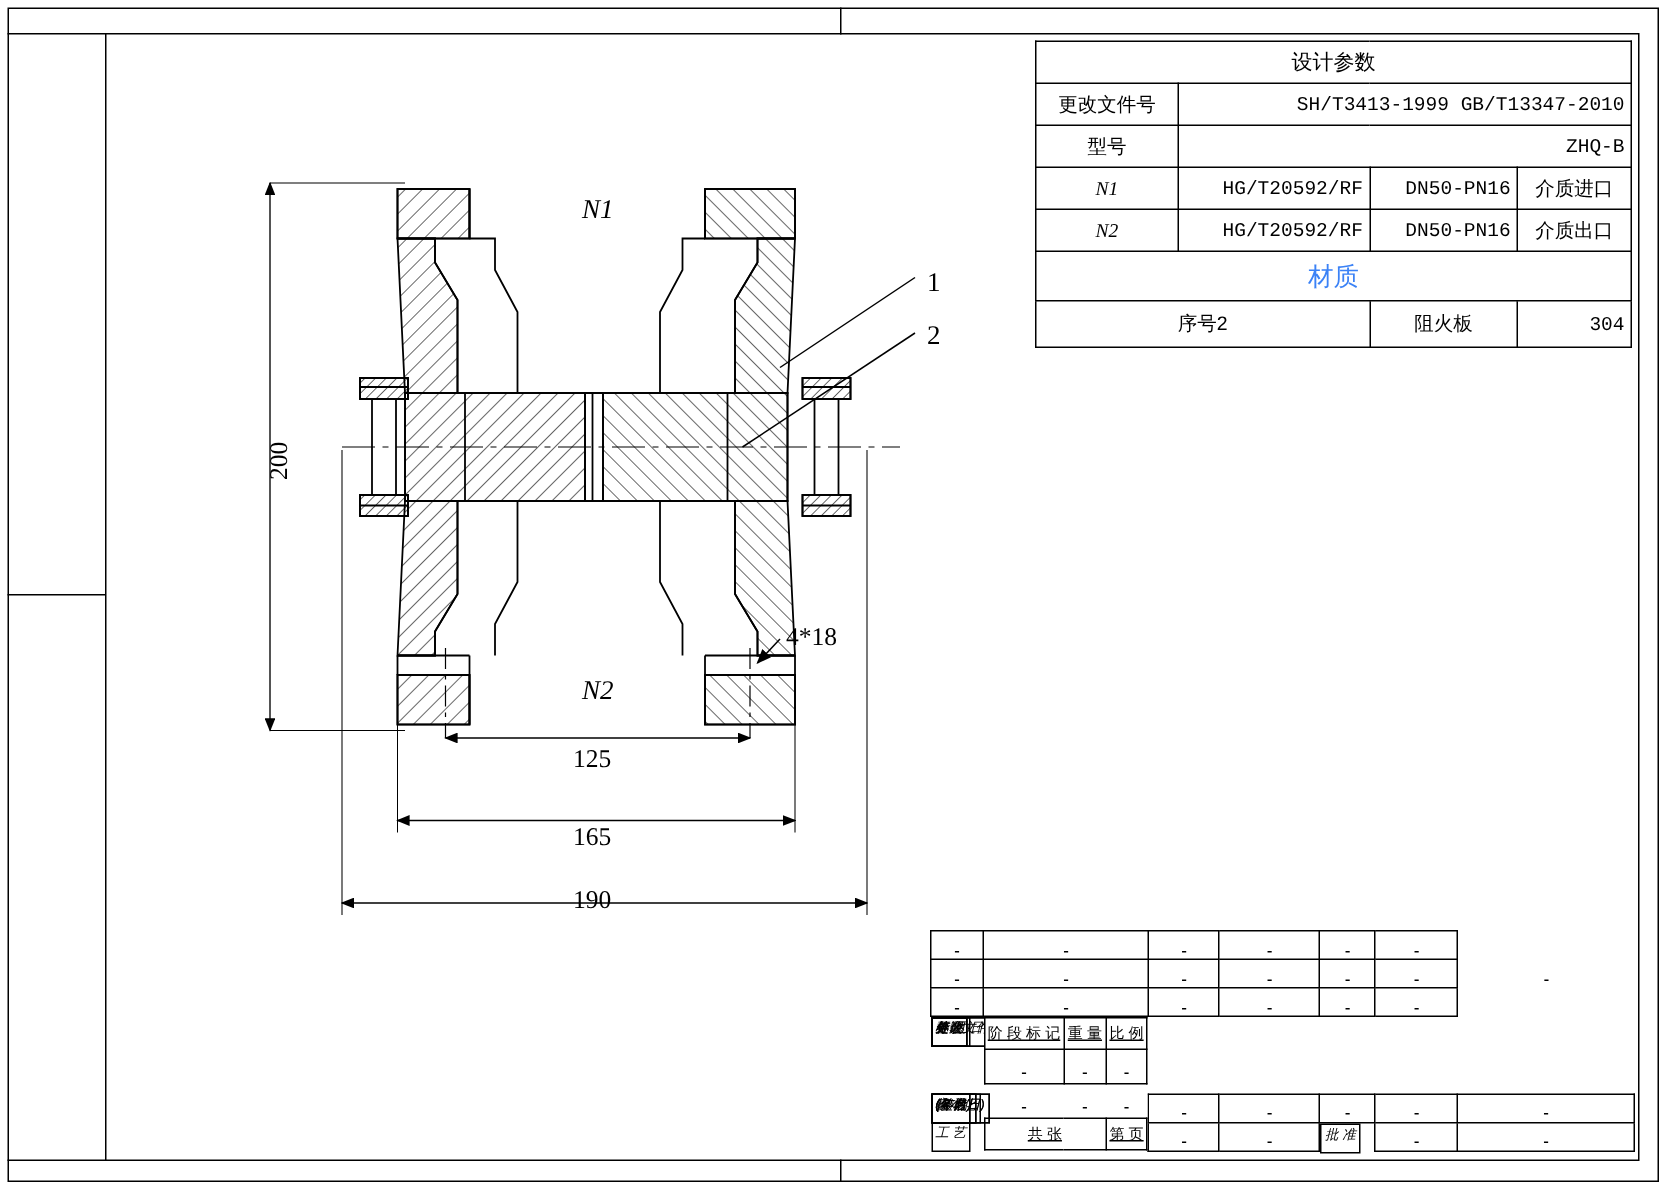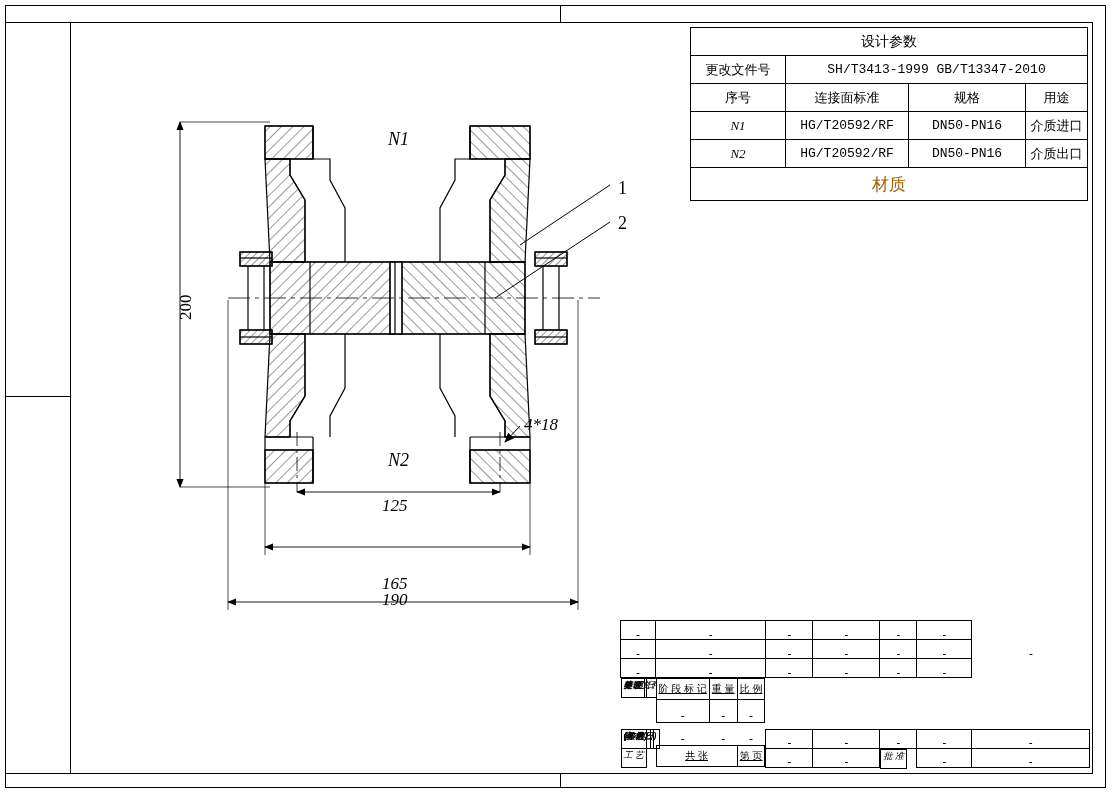--- a/index.html
+++ b/index.html
@@ -14,31 +14,31 @@
   .frame-outer{position:absolute;left:5px;top:5px;width:1101px;height:783px;border:1px solid #000;box-sizing:border-box;}
   .frame-inner{position:absolute;left:70px;top:22px;width:1023px;height:752px;border:1px solid #000;box-sizing:border-box;}
 
   
   table.t{position:absolute;border-collapse:collapse;background:#fff;}
   table.t td{border:1px solid #000;text-align:center;vertical-align:middle;font-family:"Liberation Sans",sans-serif;font-size:13px;padding:2px 4px;white-space:nowrap;}
 
   #design-table{left:690px;top:27px;width:398px;}
   #design-table td{height:23px;}
   #design-table td.hdr{font-size:14px;}
-  #design-table td.big{font-size:17px;color:#a16207;}
-  #design-table td.mono{font-family:"Liberation Mono",monospace;font-size:13px;}
+  #design-table td.big{font-size:17px;color:#3b82f6;}
+  #design-table td.mono{font-family:"Liberation Mono",monospace;font-size:13px;text-align:right;}
 
   
   #title-block{left:620px;top:620px;width:470px;text-decoration:underline;}
   #title-block td{height:18px;font-size:10px;padding:0 2px;}
   #title-block td.lbl{font-size:9px;}
 
   
   .lbl{position:absolute;font-family:"Liberation Serif",serif;font-style:italic;font-size:18px;}
-  .dim{position:absolute;font-family:"Liberation Serif",serif;font-size:17px;font-style:italic;}
+  .dim{position:absolute;font-family:"Liberation Serif",serif;font-size:17px;}
   .dimv{position:absolute;font-family:"Liberation Serif",serif;font-size:17px;transform:rotate(-90deg);transform-origin:left top;}
   .leadnum{position:absolute;font-family:"Liberation Serif",serif;font-size:18px;}
 
   svg{position:absolute;left:0;top:0;pointer-events:none;}
 </style>
 </head>
 <body>
 
 <div id="sheet">
 
@@ -171,52 +171,55 @@
   <div class="lbl" style="left:388px;top:129px;">N1</div>
   <div class="lbl" style="left:388px;top:450px;">N2</div>
 
   <div class="leadnum" style="left:618px;top:178px;">1</div>
   <div class="leadnum" style="left:618px;top:213px;">2</div>
 
   <div class="dim" style="left:524px;top:415px;">4*18</div>
 
   <div class="dimv" style="left:176px;top:320px;">200</div>
   <div class="dim" style="left:382px;top:496px;">125</div>
-  <div class="dim" style="left:382px;top:574px;">165</div>
+  <div class="dim" style="left:382px;top:548px;">165</div>
   <div class="dim" style="left:382px;top:590px;">190</div>
 
   <table class="t" id="design-table">
     <tbody>
         <tr>
       <td class="hdr" colspan="4">设计参数</td>
     </tr>
     <tr>
       <td style="width:86px">更改文件号</td>
       <td class="mono" colspan="3">SH/T3413-1999  GB/T13347-2010</td>
     </tr>
     <tr>
-      <td>序号</td>
-      <td style="width:114px">连接面标准</td>
-      <td style="width:108px">规格</td>
-      <td>用途</td>
+      <td>型号</td>
+      <td colspan="3" class="mono">ZHQ-B</td>
     </tr>
     <tr>
       <td style="font-family:'Liberation Serif',serif;font-style:italic;">N1</td>
       <td class="mono">HG/T20592/RF</td>
       <td class="mono">DN50-PN16</td>
       <td>介质进口</td>
     </tr>
     <tr>
       <td style="font-family:'Liberation Serif',serif;font-style:italic;">N2</td>
       <td class="mono">HG/T20592/RF</td>
       <td class="mono">DN50-PN16</td>
       <td>介质出口</td>
     </tr>
     <tr>
       <td class="big" colspan="4" style="height:28px">材质</td>
+    </tr>
+    <tr>
+      <td colspan="2" style="height:26px">序号2</td>
+      <td>阻火板</td>
+      <td class="mono">304</td>
     </tr>
   </tbody>
     </table>
 
   <table class="t" id="title-block">
     <tbody>
         <tr>
       <td style="width:30px">&nbsp;</td>
       <td style="width:32px">&nbsp;</td>
       <td style="width:42px">&nbsp;</td>

